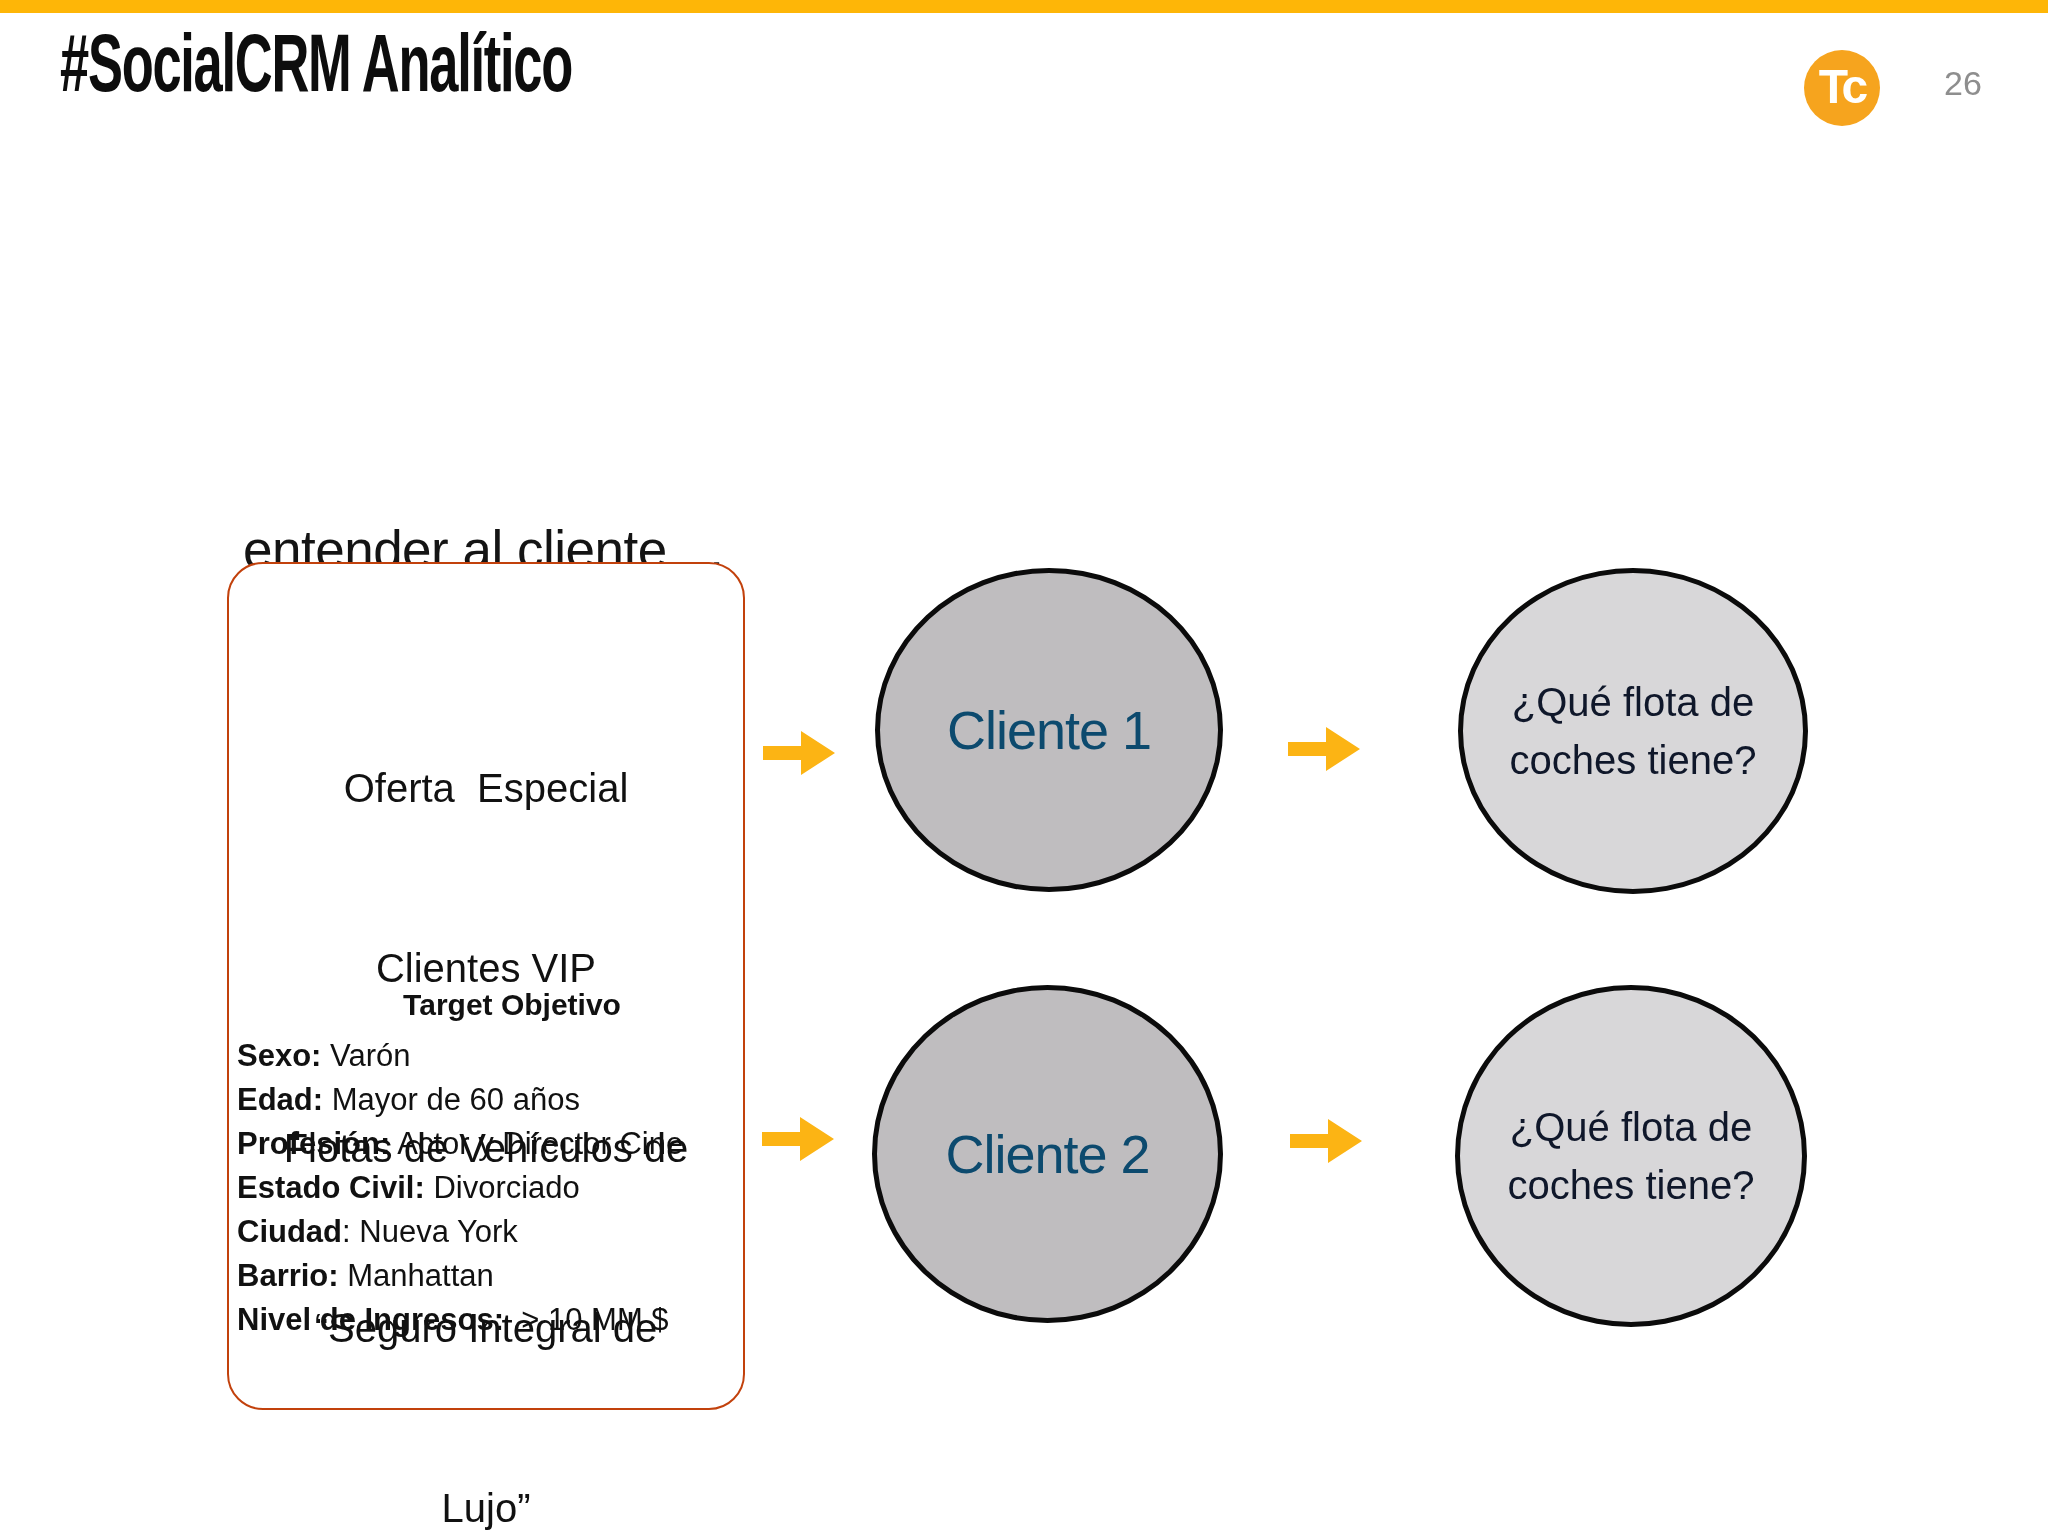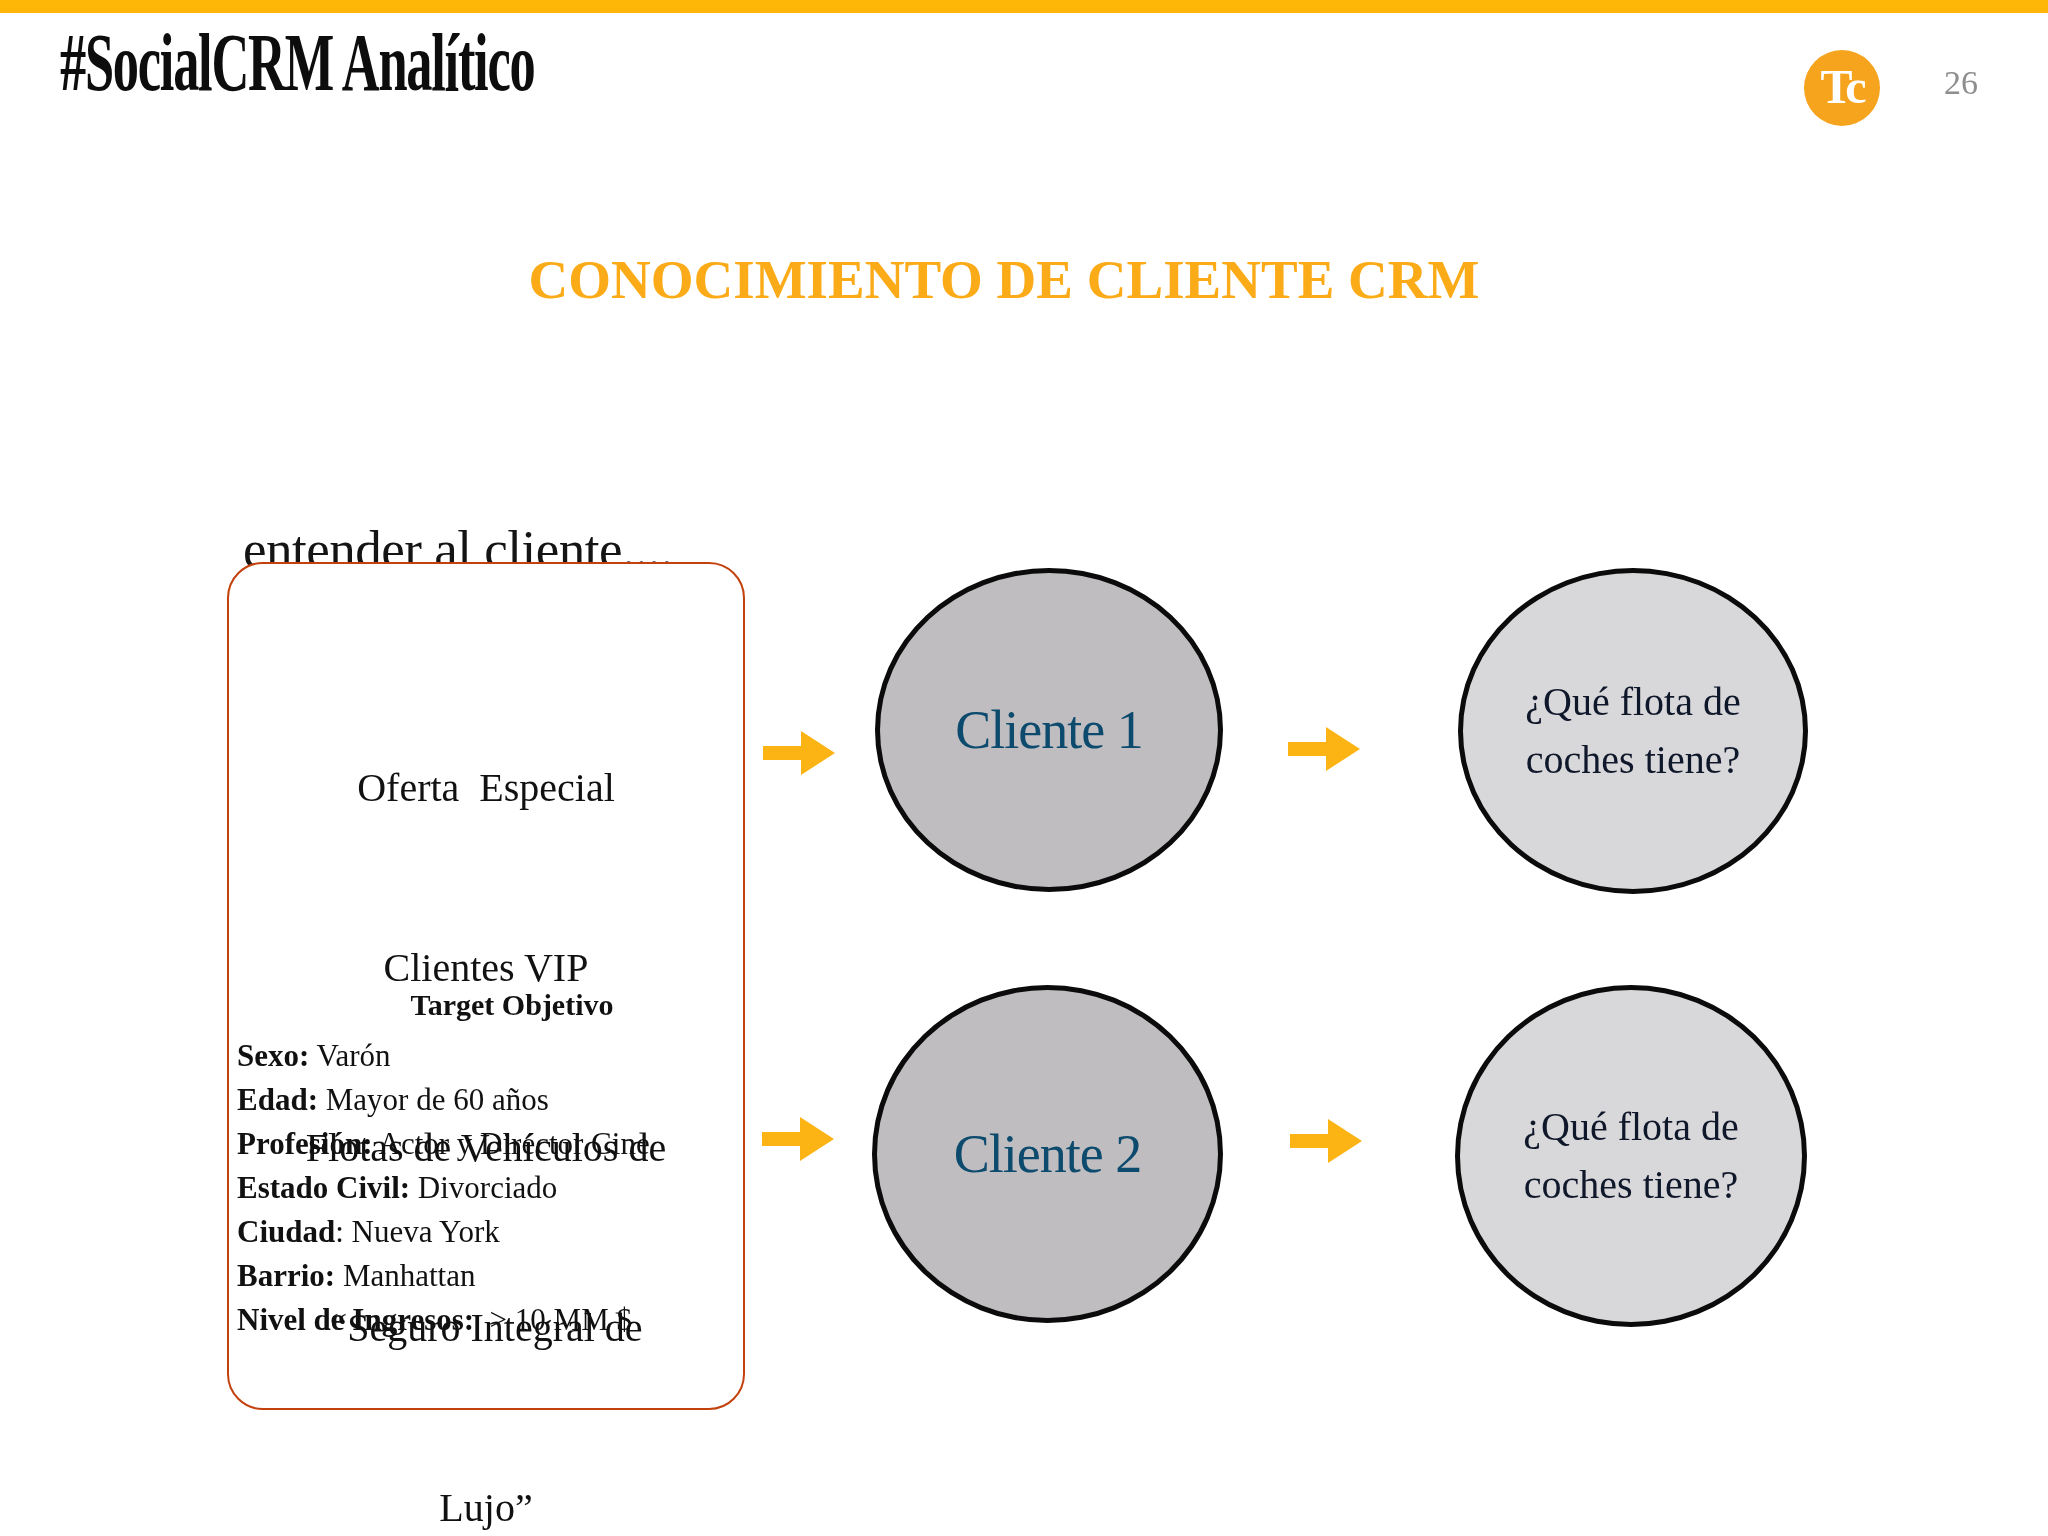--- a/index.html
+++ b/index.html
@@ -1,20 +1,20 @@
 <!DOCTYPE html>
 <html><head>
 <meta charset="utf-8">
 <style>
   html,body{margin:0;padding:0;background:#ffffff;}
   .slide{
     position:relative;
     width:2048px;height:1536px;
     background:#ffffff;
-    font-family:Liberation Serif, serif;
+    font-family:Liberation Sans, sans-serif;
     color:#121212;
     overflow:hidden;
   }
   .topbar{
     position:absolute;left:0;top:0;width:2048px;height:13px;
     background:#feb607;
   }
   .heading{
     position:absolute;left:60px;top:16px;
     font-size:82px;font-weight:bold;letter-spacing:-2px;
@@ -92,21 +92,20 @@
   <div class="topbar"></div>
 
   <div class="heading">#SocialCRM Analítico</div>
 
   <div class="logo">
     <span>Tc</span>
   </div>
 
   <div class="pagenum">26</div>
 
-  <div class="section-title">CONOCIMIENTO DE CLIENTE CRM</div>
 
   <div class="intro">
     <div>entender al cliente....</div>
   </div>
 
   <div class="offer-box">
     <div class="offer-headline">
       <div>Oferta  Especial</div>
       <div>Clientes VIP</div>
       <div>Flotas de Vehículos de</div>

